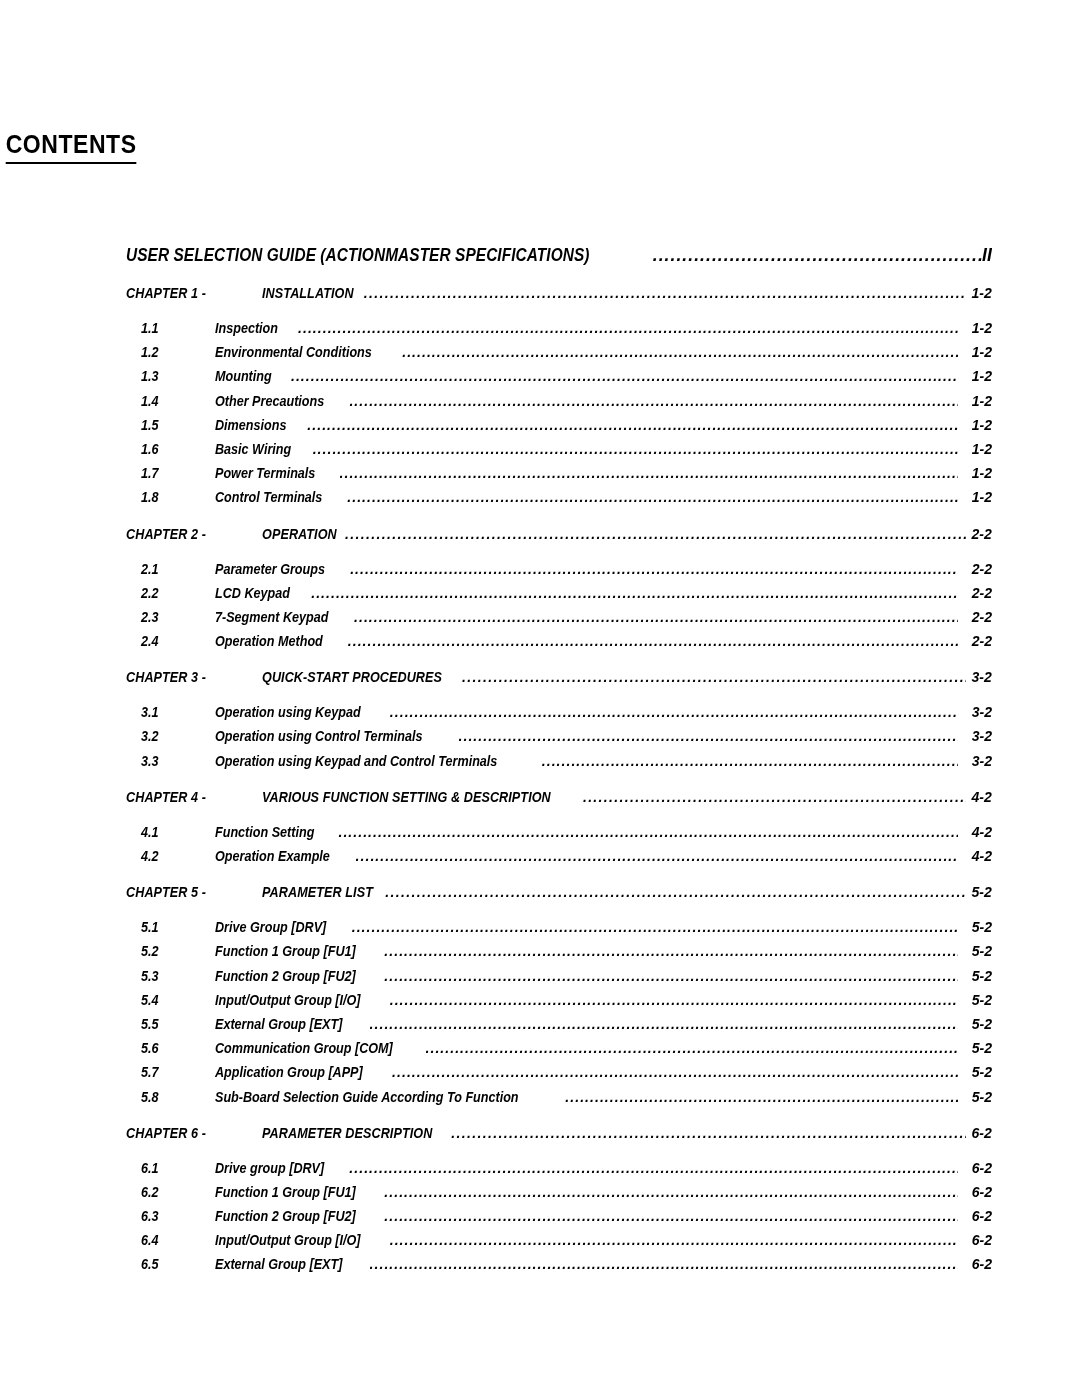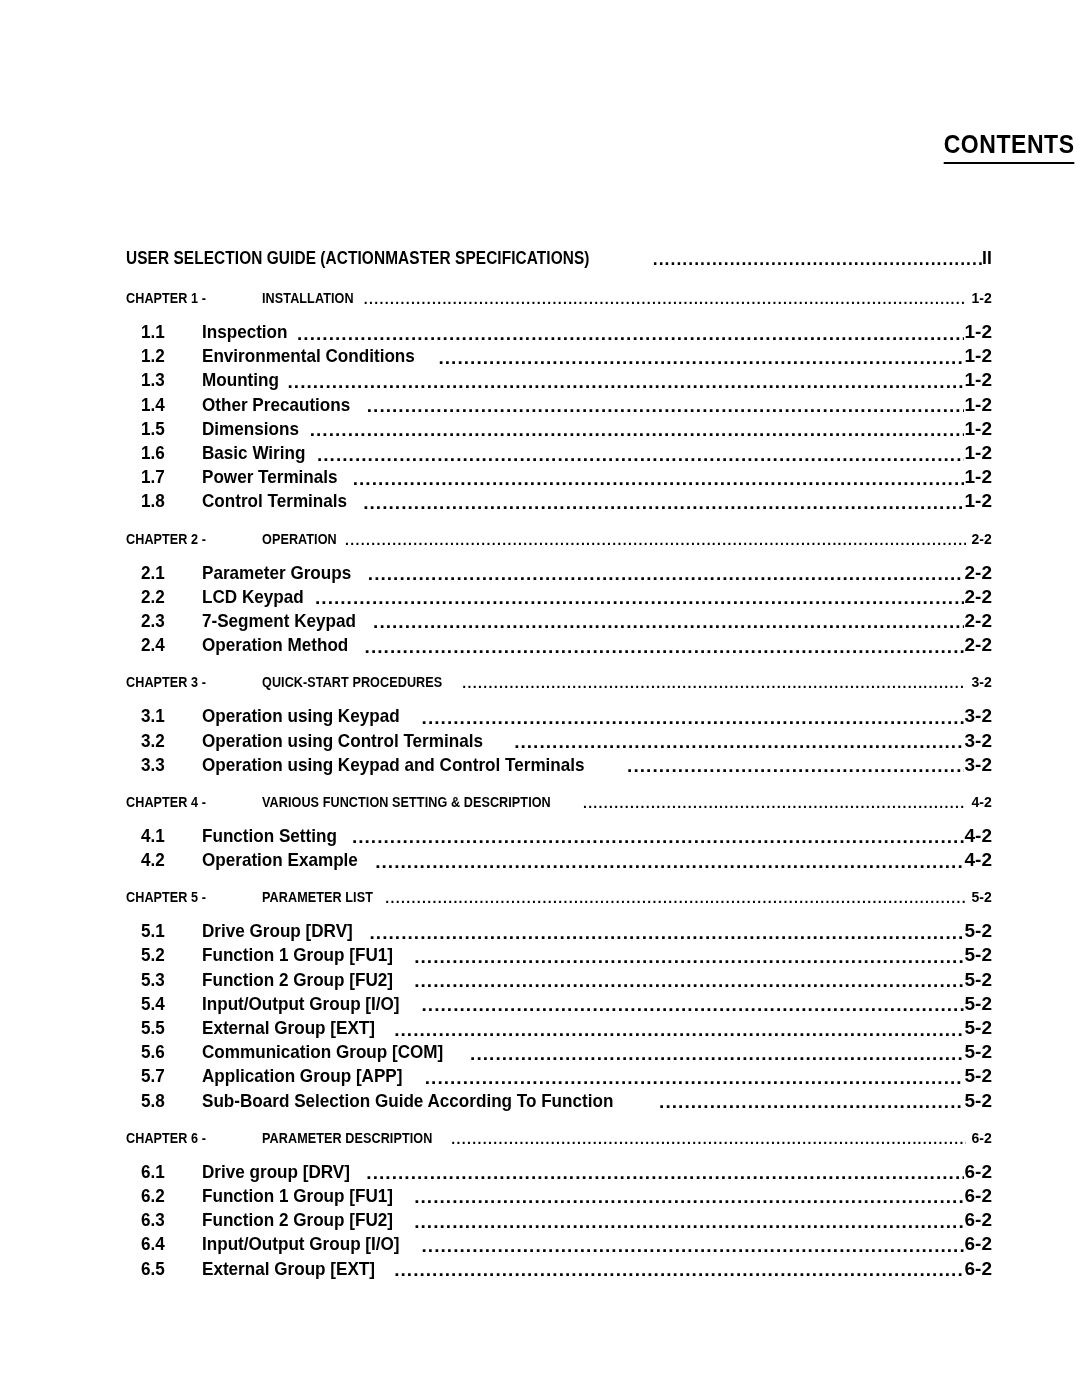--- a/index.html
+++ b/index.html
@@ -22,21 +22,21 @@
     box-sizing: border-box;
     position: relative;
   }
 
   
   .title-wrap {
     position: absolute;
     top: 131px;
     left: 0;
     width: 1080px;
-    text-align: right;
+    text-align: left;
   }
   .title {
     display: inline-block;
     font-size: 25px;
     font-weight: bold;
     letter-spacing: 0.6px;
     line-height: 1.1;
     border-bottom: 2.5px solid #000;
     padding-bottom: 3px;
     transform: scaleX(0.92);
@@ -46,24 +46,25 @@
   
   .toc {
     position: absolute;
     top: 245px;
     left: 126px;
     width: 866px;
   }
 
   .row {
     display: flex;
-    align-items: center;
+    align-items: flex-start;
     width: 100%;
     white-space: nowrap;
     overflow: hidden;
+    font-style: italic;
   }
 
   
   .row.top {
     font-size: 17.5px;
     font-weight: bold;
     letter-spacing: 0.1px;
     height: 26px;
     margin-bottom: 14px;
   }
@@ -87,23 +88,24 @@
     transform: scaleX(0.9);
     transform-origin: left center;
   }
   .row.chapter .label {
     transform: scaleX(0.9);
     transform-origin: left center;
   }
 
   
   .row.sub {
-    font-size: 19px;
+    font-size: 14px;
     font-weight: bold;
     height: 24.2px;
+    gap: 13px;
   }
   .row.sub .sec-no {
     width: 61px;
     flex: 0 0 61px;
     margin-left: 15px;
     transform: scaleX(0.9);
     transform-origin: left center;
   }
   .row.sub .label {
     transform: scaleX(0.9);

